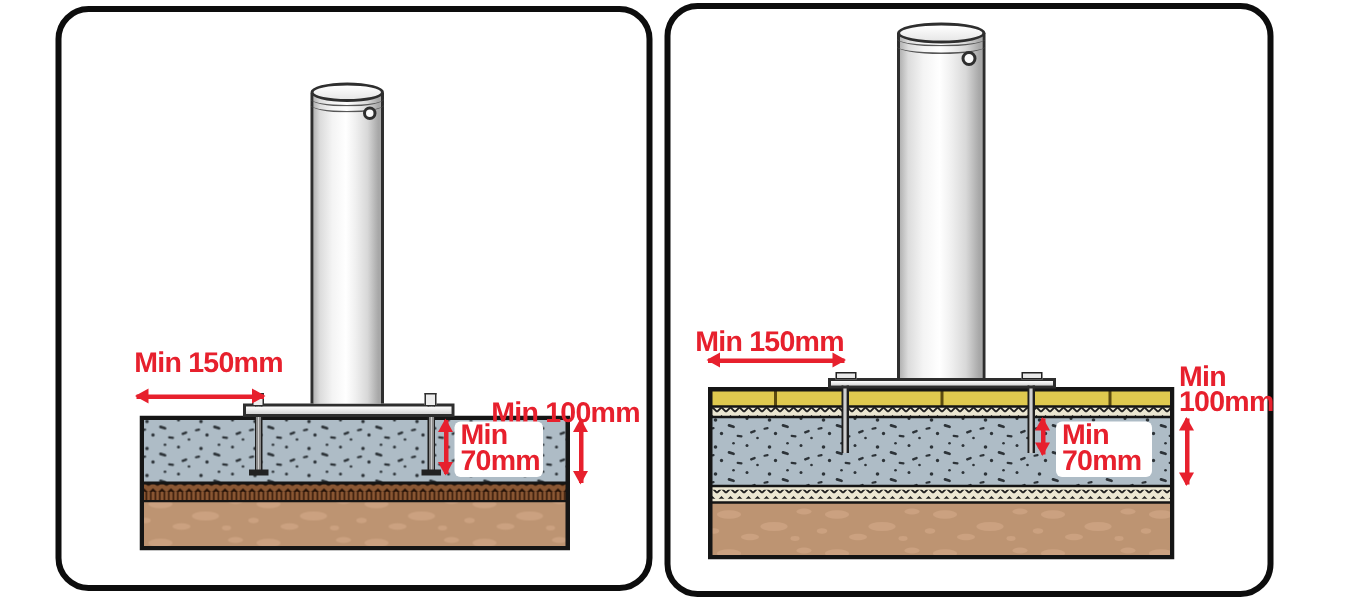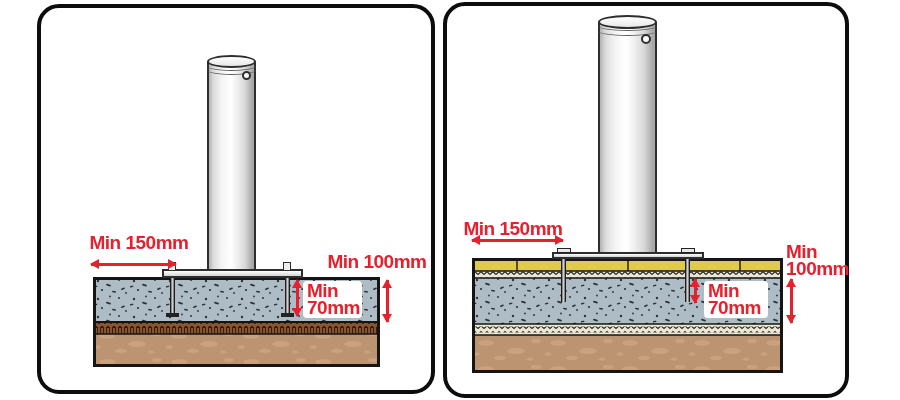--- a/index.html
+++ b/index.html
@@ -125,21 +125,21 @@
     <div class="bollard-body" style="top:7px;height:207px"></div>
     <div class="bollard-cap" style="height:13px"></div>
     <div class="bollard-ridge" style="top:6px"></div>
     <div class="bollard-ridge" style="top:10px"></div>
     <div class="bollard-hole" style="left:35px;top:16px;width:9px;height:9px"></div>
   </div>
 
   <div class="dim-text center" style="left:84px;top:233px;width:110px">Min 150mm</div>
   <div class="arr-h" style="left:91px;top:263px;width:85px"></div>
 
-  <div class="dim-text center" style="left:320px;top:252px;width:114px">Min 100mm</div>
+  <div class="dim-text center" style="left:320px;top:266px;width:114px">Min 100mm</div>
   <div class="arr-v" style="left:386px;top:280px;height:42px"></div>
 
   <div class="dim-box" style="left:303px;top:281px;width:59px">
     <div>Min</div>
     <div>70mm</div>
   </div>
   <div class="arr-v" style="left:296px;top:280px;height:36px"></div>
 
   <div class="panel" style="left:443px;top:2px;width:406px;height:396px"></div>
 

